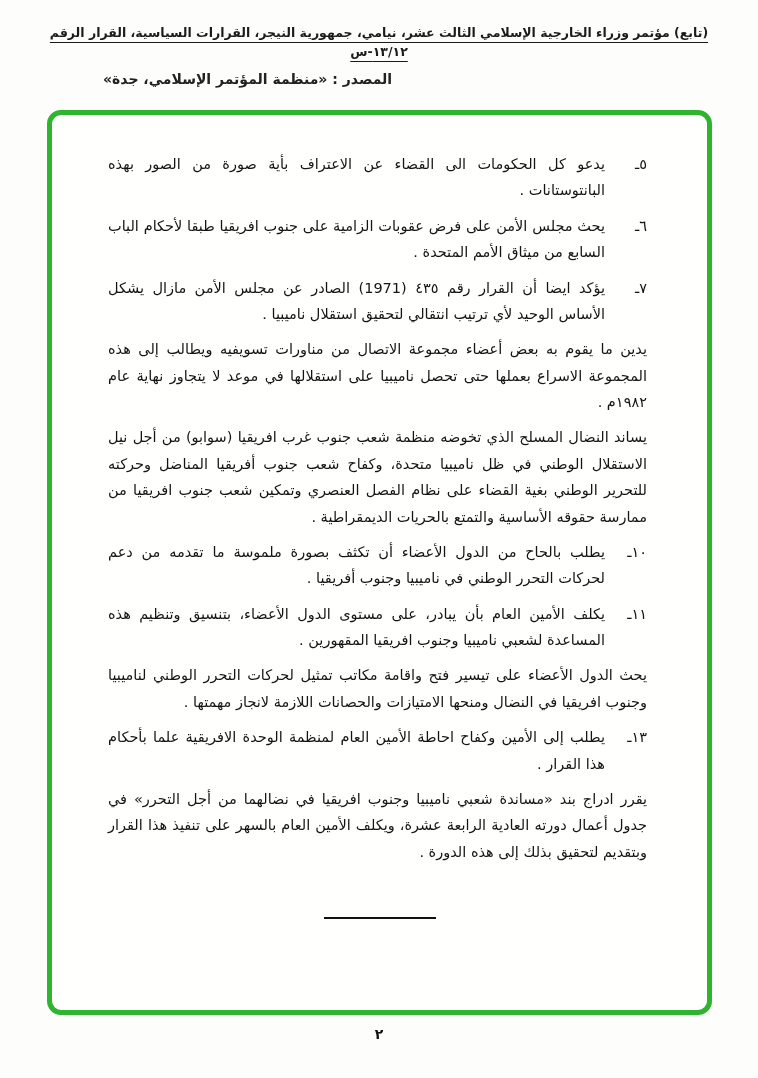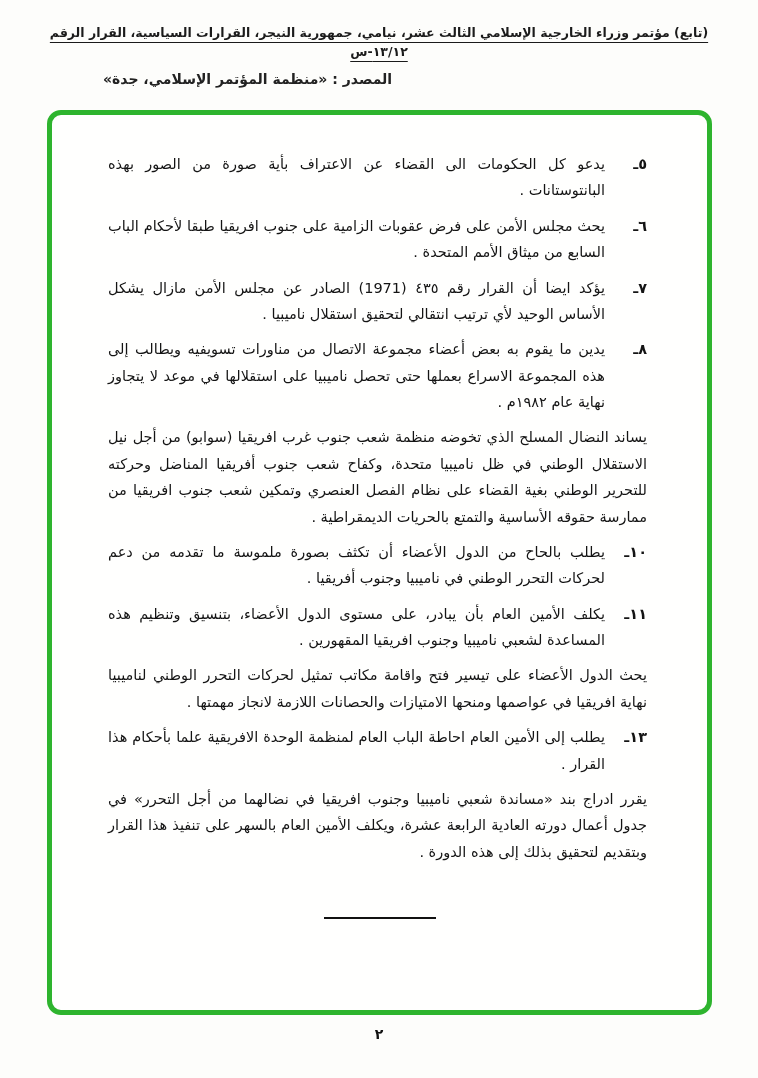--- a/index.html
+++ b/index.html
@@ -62,21 +62,21 @@
     text-align: justify;
     color: #141414;
   }
   .item {
     display: flex;
     margin-bottom: 9px;
   }
   .item-num {
     flex: 0 0 42px;
     white-space: nowrap;
-    font-weight: 700;
+    font-weight: 400;
   }
   .item-text {
     flex: 1;
     text-align: justify;
   }
 
   .end-rule {
     width: 112px;
     border-top: 2px solid #111;
     margin: 52px auto 0 auto;
@@ -115,45 +115,44 @@
     <span class="item-num">٦ـ</span>
     <span class="item-text">يحث مجلس الأمن على فرض عقوبات الزامية على جنوب افريقيا طبقا لأحكام الباب السابع من ميثاق الأمم المتحدة .</span>
   </div>
 
   <div class="item">
     <span class="item-num">٧ـ</span>
     <span class="item-text">يؤكد ايضا أن القرار رقم ٤٣٥ (1971) الصادر عن مجلس الأمن مازال يشكل الأساس الوحيد لأي ترتيب انتقالي لتحقيق استقلال ناميبيا .</span>
   </div>
 
   <div class="item">
-    <span class="item-num">٨ـ</span>
     <span class="item-text">يدين ما يقوم به بعض أعضاء مجموعة الاتصال من مناورات تسويفيه ويطالب إلى هذه المجموعة الاسراع بعملها حتى تحصل ناميبيا على استقلالها في موعد لا يتجاوز نهاية عام ١٩٨٢م .</span>
   </div>
 
   <div class="item">
     <span class="item-text">يساند النضال المسلح الذي تخوضه منظمة شعب جنوب غرب افريقيا (سوابو) من أجل نيل الاستقلال الوطني في ظل ناميبيا متحدة، وكفاح شعب جنوب أفريقيا المناضل وحركته للتحرير الوطني بغية القضاء على نظام الفصل العنصري وتمكين شعب جنوب افريقيا من ممارسة حقوقه الأساسية والتمتع بالحريات الديمقراطية .</span>
   </div>
 
   <div class="item">
     <span class="item-num">١٠ـ</span>
     <span class="item-text">يطلب بالحاح من الدول الأعضاء أن تكثف بصورة ملموسة ما تقدمه من دعم لحركات التحرر الوطني في ناميبيا وجنوب أفريقيا .</span>
   </div>
 
   <div class="item">
     <span class="item-num">١١ـ</span>
     <span class="item-text">يكلف الأمين العام بأن يبادر، على مستوى الدول الأعضاء، بتنسيق وتنظيم هذه المساعدة لشعبي ناميبيا وجنوب افريقيا المقهورين .</span>
   </div>
 
   <div class="item">
-    <span class="item-text">يحث الدول الأعضاء على تيسير فتح واقامة مكاتب تمثيل لحركات التحرر الوطني لناميبيا نهاية افريقيا في عواصمها ومنحها الامتيازات والحصانات اللازمة لانجاز مهمتها .</span>
+    <span class="item-text">يحث الدول الأعضاء على تيسير فتح واقامة مكاتب تمثيل لحركات التحرر الوطني لناميبيا وجنوب افريقيا في النضال ومنحها الامتيازات والحصانات اللازمة لانجاز مهمتها .</span>
   </div>
 
   <div class="item">
     <span class="item-num">١٣ـ</span>
-    <span class="item-text">يطلب إلى الأمين العام احاطة الباب العام لمنظمة الوحدة الافريقية علما بأحكام هذا القرار .</span>
+    <span class="item-text">يطلب إلى الأمين وكفاح احاطة الأمين العام لمنظمة الوحدة الافريقية علما بأحكام هذا القرار .</span>
   </div>
 
   <div class="item">
     <span class="item-text">يقرر ادراج بند «مساندة شعبي ناميبيا وجنوب افريقيا في نضالهما من أجل التحرر» في جدول أعمال دورته العادية الرابعة عشرة، ويكلف الأمين العام بالسهر على تنفيذ هذا القرار وبتقديم لتحقيق بذلك إلى هذه الدورة .</span>
   </div>
 </div>
     <div class="end-rule"></div>
   </div>
 
   <div class="page-number">٢</div>

